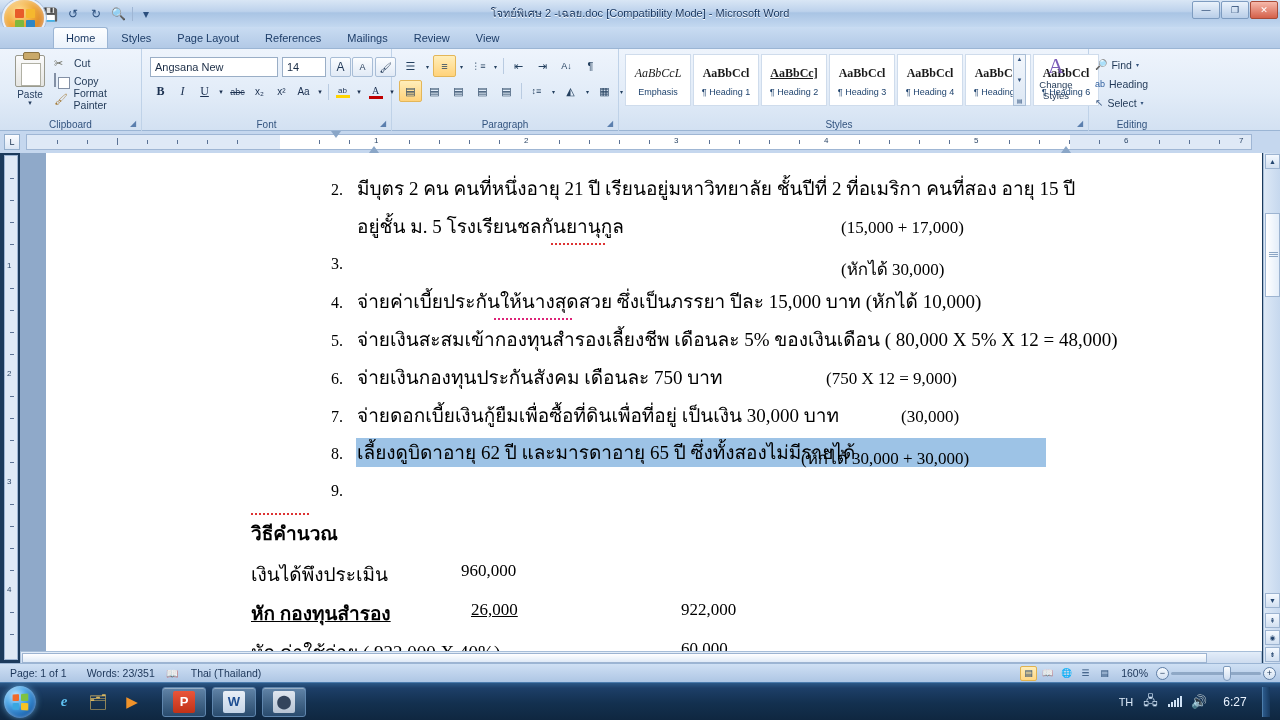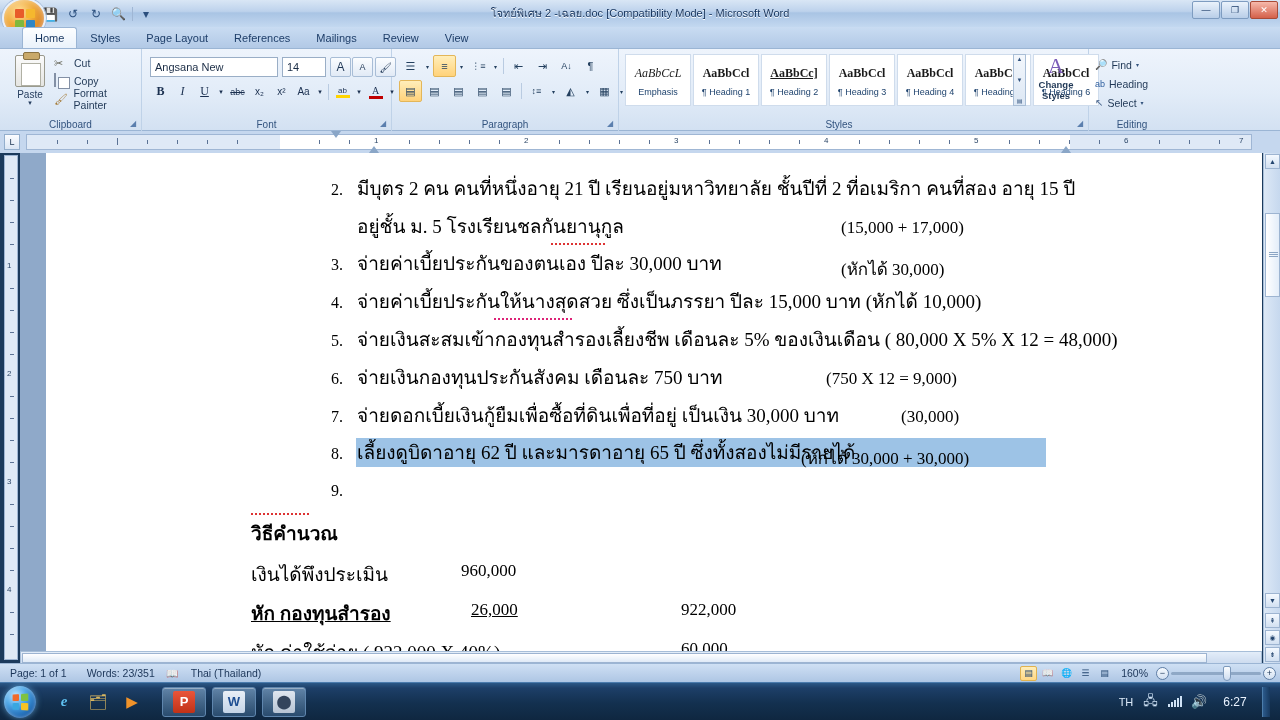--- a/index.html
+++ b/index.html
@@ -56,21 +56,21 @@
     background: linear-gradient(to bottom, #eaf2fb, #b9cee8);
     font-size: 9px; color: #1d3d68; display: flex; align-items: center; justify-content: center;
   }
   .win-btn.close { background: linear-gradient(to bottom, #f6b9ab, #d4604a); border-color: #a84b38; color: #fff; }
 
   
   .tabstrip {
     position: absolute; left: 0; top: 27px; width: 1280px; height: 22px;
     background: linear-gradient(to bottom, #c9dcf2, #b2c9e6);
     border-bottom: 1px solid #9bb5d4;
-    display: flex; align-items: flex-end; padding-left: 22px;
+    display: flex; align-items: flex-end; padding-left: 53px;
   }
   .tab {
     height: 21px; padding: 0 12px; font-size: 11px; color: #1d3d68;
     display: flex; align-items: center; border: 1px solid transparent;
     border-bottom: none; border-radius: 3px 3px 0 0;
   }
   .tab.active {
     background: linear-gradient(to bottom, #fdfeff, #eaf2fb);
     border-color: #9bb5d4; color: #17355e;
   }
@@ -196,21 +196,21 @@
     position: absolute; right: 62px; top: 5px; width: 13px; height: 52px;
     border: 1px solid #a9bed6; background: linear-gradient(to bottom,#f3f7fc,#dce7f4);
     display: flex; flex-direction: column; justify-content: space-between; align-items: center;
     font-size: 6px; color: #33547f; padding: 1px 0;
   }
   .change-styles {
     position: absolute; right: 6px; top: 4px; width: 52px; height: 62px;
     display: flex; flex-direction: column; align-items: center;
   }
   .cs-ico { font-size: 22px; color: #7b5bb8; font-family: "Liberation Serif", serif; line-height: 26px; }
-  .cs-lbl { font-size: 9.5px; color: #1f3755; text-align: center; line-height: 11px; font-weight: bold; }
+  .cs-lbl { font-size: 9.5px; color: #1f3755; text-align: center; line-height: 11px; }
 
   
   .g-edit { width: 86px; border-right: none; }
   .edit-items { position: absolute; left: 6px; top: 6px; }
   .edit-item { display: flex; align-items: center; gap: 4px; height: 19px; font-size: 10.5px; color: #1f3755; }
   .ico-find { font-size: 10px; color: #2e5e9e; }
   .ico-replace { font-size: 9px; color: #2e5e9e; }
   .ico-select { font-size: 10px; color: #4a6party; color: #3c5a84; }
   .caret { font-size: 6px; color: #35557f; }
 
@@ -712,21 +712,20 @@
           <span class="txt">มีบุตร 2 คน  คนที่หนึ่งอายุ 21 ปี เรียนอยู่มหาวิทยาลัย ชั้นปีที่ 2 ที่อเมริกา   คนที่สอง อายุ  15  ปี</span>
         </div>
         <div class="item" style="left:311px;top:63px">
           <span class="txt">อยู่ชั้น ม. 5  โรงเรียนชลกันยานุกูล</span>
         </div>
         <div class="sq-red" style="left:505px;top:90px;width:56px"></div>
         <div class="amt" style="left:795px;top:65px">(15,000 + 17,000)</div>
 
         <div class="item" style="left:285px;top:100px">
           <span class="num">3.</span>
-          <span class="txt">จ่ายค่าเบี้ยประกันของตนเอง ปีละ 30,000 บาท</span>
         </div>
         <div class="amt" style="left:795px;top:102px">(หักได้  30,000)</div>
 
         <div class="item" style="left:285px;top:138px">
           <span class="num">4.</span>
           <span class="txt">จ่ายค่าเบี้ยประกันให้นางสุดสวย ซึ่งเป็นภรรยา  ปีละ 15,000 บาท  (หักได้ 10,000)</span>
         </div>
         <div class="sq-pink" style="left:448px;top:165px;width:78px"></div>
 
         <div class="item" style="left:285px;top:176px">

